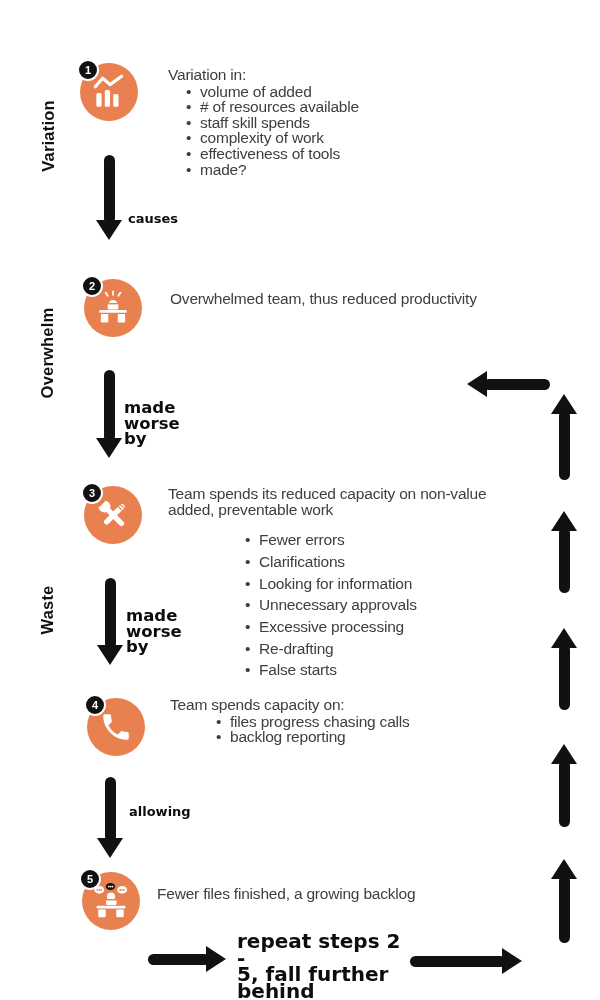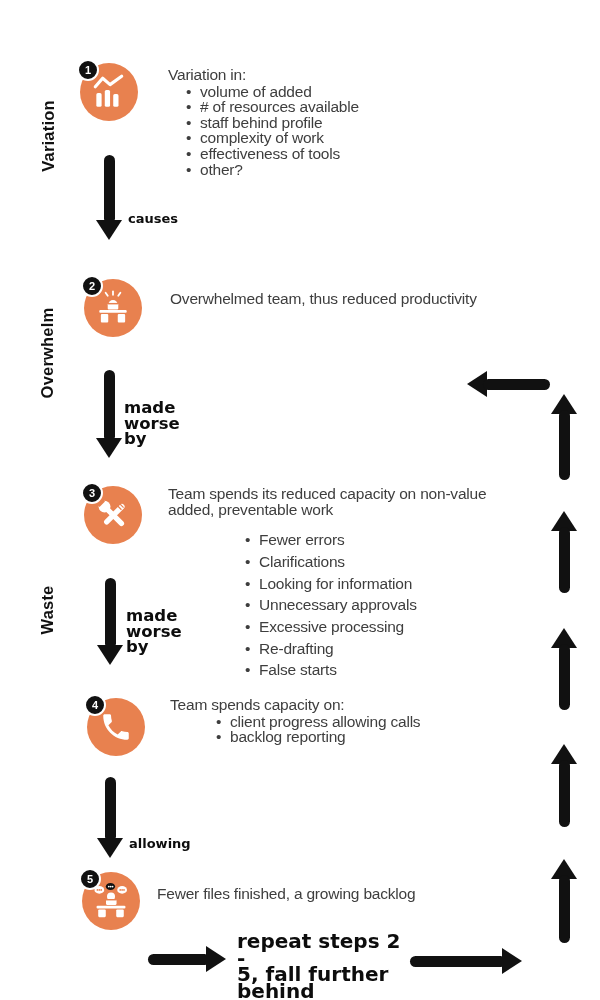--- a/index.html
+++ b/index.html
@@ -66,24 +66,24 @@
       <rect x="14" y="16" width="5" height="16" rx="1.5" fill="#fff"></rect>
       <rect x="22" y="20" width="5" height="12" rx="1.5" fill="#fff"></rect>
     </svg>
     <div class="badge">1</div>
   </div>
   <div class="tb" style="left:168px;top:67px;width:280px;">
     <p class="hd">Variation in:</p>
     <ul>
       <li>volume of added</li>
       <li># of resources available</li>
-      <li>staff behind profile</li>
+      <li>staff skill spends</li>
       <li>complexity of work</li>
       <li>effectiveness of tools</li>
-      <li>other?</li>
+      <li>made?</li>
     </ul>
   </div>
 
   <div class="arrow-v" style="left:96px;top:155px;height:85px;">
     <div class="shaft"></div>
       <div class="head-down"></div>
   </div>
   <div class="hand" style="left:128px;top:209px;">causes</div>
 
   <div class="step-circle" style="left:84px;top:279px;">
@@ -154,30 +154,30 @@
 
   <div class="step-circle" style="left:87px;top:698px;">
     <svg width="34" height="34" viewBox="0 0 24 24">
       <path fill="#fff" d="M6.62 10.79c1.44 2.83 3.76 5.14 6.59 6.59l2.2-2.2c.27-.27.67-.36 1.02-.24 1.12.37 2.33.57 3.57.57.55 0 1 .45 1 1V20c0 .55-.45 1-1 1-9.39 0-17-7.61-17-17 0-.55.45-1 1-1h3.5c.55 0 1 .45 1 1 0 1.25.2 2.45.57 3.57.11.35.03.74-.25 1.02l-2.2 2.2z"></path>
     </svg>
     <div class="badge">4</div>
   </div>
   <div class="tb tb4" style="left:170px;top:697px;width:320px;">
     <p class="hd">Team spends capacity on:</p>
     <ul>
-      <li>client progress allowing calls</li>
+      <li>files progress chasing calls</li>
       <li>backlog reporting</li>
     </ul>
   </div>
 
   <div class="arrow-v" style="left:97px;top:777px;height:81px;">
     <div class="shaft"></div>
       <div class="head-down"></div>
   </div>
-  <div class="hand" style="left:129px;top:834px;">allowing</div>
+  <div class="hand" style="left:129px;top:802px;">allowing</div>
 
   <div class="step-circle" style="left:82px;top:872px;">
     <svg width="40" height="40" viewBox="0 0 36 36">
       <ellipse cx="7.5" cy="8" rx="4.4" ry="3.4" fill="#fff"></ellipse>
       <circle cx="5.8" cy="8" r=".8" fill="#e8814f"></circle>
         <circle cx="7.5" cy="8" r=".8" fill="#e8814f"></circle>
         <circle cx="9.2" cy="8" r=".8" fill="#e8814f"></circle>
       <ellipse cx="17.5" cy="5" rx="4.2" ry="3.2" fill="#111"></ellipse>
       <circle cx="16" cy="5" r=".8" fill="#fff"></circle>
         <circle cx="17.7" cy="5" r=".8" fill="#fff"></circle>

